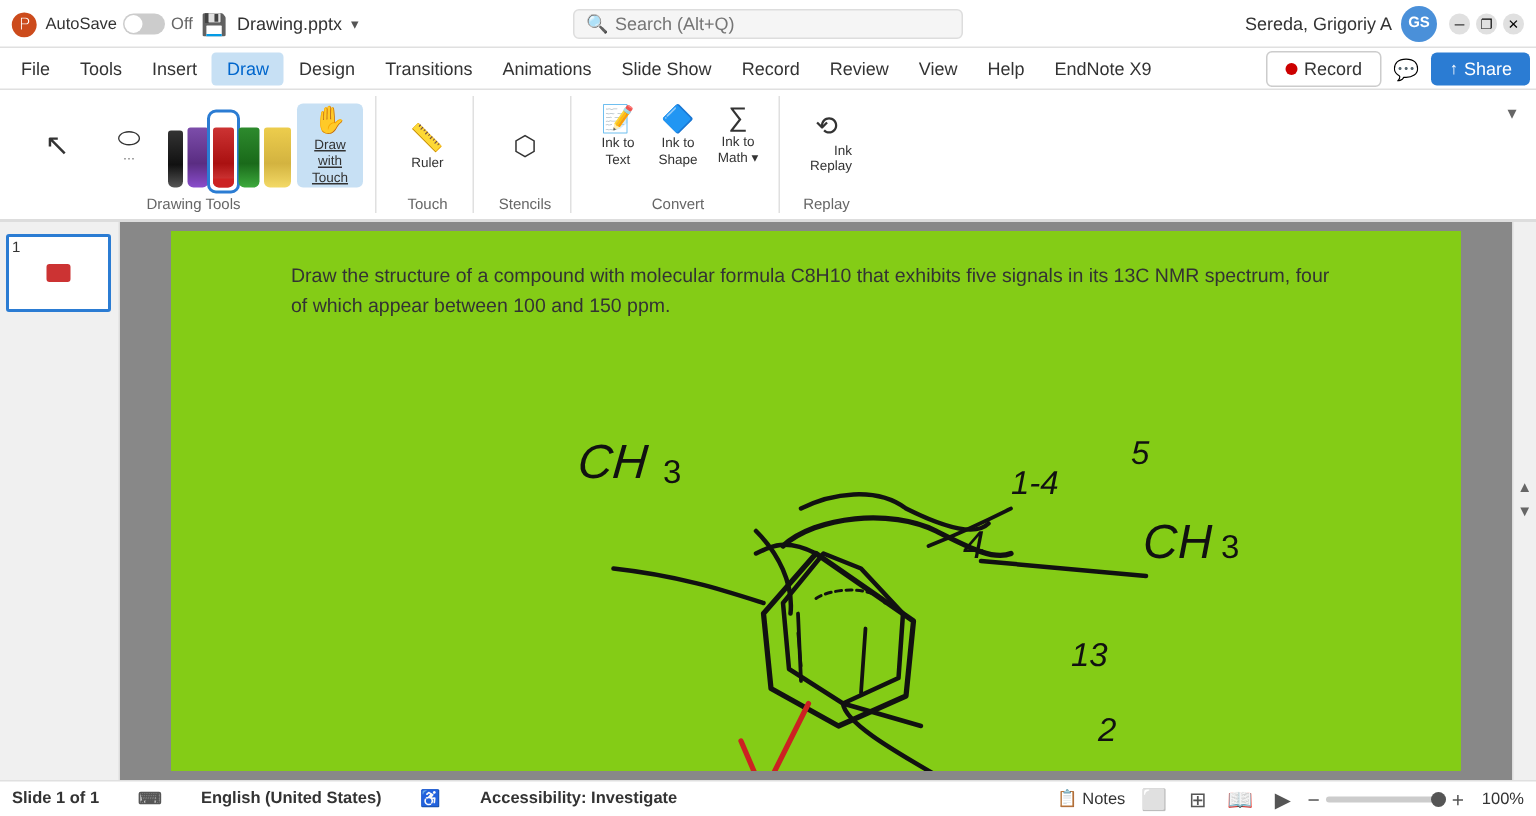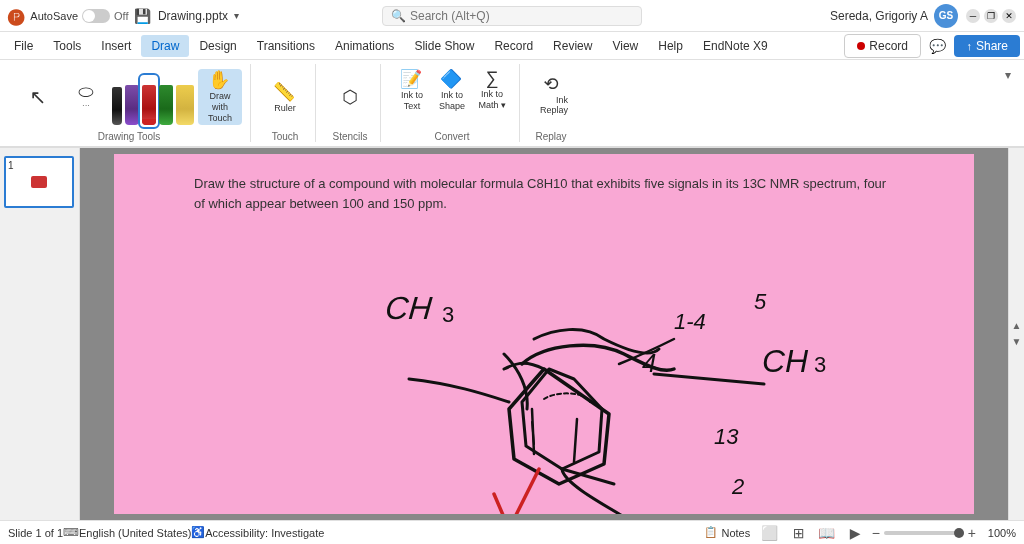--- a/index.html
+++ b/index.html
@@ -71,38 +71,38 @@
 
     
     #main-area { display: flex; height: calc(544px - 32px - 28px - 88px - 24px); }
 
     #slide-panel { width: 80px; background: #f0f0f0; border-right: 1px solid #ddd; padding: 8px 4px; overflow-y: auto; }
     .slide-thumb { width: 70px; height: 52px; background: white; border: 2px solid #2b7cd3; border-radius: 2px; cursor: pointer; display: flex; align-items: center; justify-content: center; font-size: 10px; position: relative; }
     .slide-num { position: absolute; top: 2px; left: 2px; font-size: 10px; color: #333; }
     .slide-indicator { width: 16px; height: 12px; background: #cc3333; border-radius: 2px; }
 
     #slide-area { flex: 1; background: #888; display: flex; align-items: center; justify-content: center; overflow: hidden; position: relative; }
-    #slide-canvas { width: 860px; height: 360px; background: #f9a8d4; position: relative; }
+    #slide-canvas { width: 860px; height: 360px; background: #84cc16; position: relative; }
     .slide-content { width: 100%; height: 100%; position: relative; overflow: hidden; }
 
     .question-text { position: absolute; top: 20px; left: 80px; right: 80px; font-size: 13px; color: #333; line-height: 1.5; }
 
     
     .drawing-area { position: absolute; top: 0; left: 0; width: 100%; height: 100%; }
 
     
     #right-panel { width: 16px; background: #f0f0f0; border-left: 1px solid #ddd; display: flex; flex-direction: column; align-items: center; justify-content: center; gap: 4px; }
     .scroll-arrow { width: 12px; height: 12px; font-size: 10px; color: #666; cursor: pointer; text-align: center; }
 
     
     #status-bar {
       display: flex; align-items: center; background: #ffffff; height: 24px;
       padding: 0 8px; border-top: 1px solid #e0e0e0; font-size: 11px; color: #333;
     }
-    .status-left { display: flex; align-items: flex-end; gap: 0; }
+    .status-left { display: flex; align-items: flex-start; gap: 26px; font-weight: bold; }
     .status-right { margin-left: auto; display: flex; align-items: center; gap: 8px; }
     .zoom-control { display: flex; align-items: center; gap: 4px; }
     .zoom-slider { width: 80px; height: 4px; background: #ccc; border-radius: 2px; position: relative; }
     .zoom-slider-thumb { width: 10px; height: 10px; background: #555; border-radius: 50%; position: absolute; top: -3px; right: 0; }
     .view-btn { font-size: 14px; cursor: pointer; color: #555; padding: 0 3px; }
 
     
     .pen-black { background: linear-gradient(to bottom, #333 0%, #111 60%, #555 100%); width: 10px; height: 38px; border-radius: 2px 2px 4px 4px; }
     .pen-purple { background: linear-gradient(to bottom, #7c4daa 0%, #5a2d82 60%, #8a4dcc 100%); width: 14px; height: 40px; border-radius: 2px 2px 4px 4px; }
     .pen-red { background: linear-gradient(to bottom, #cc3333 0%, #aa1111 60%, #dd4444 100%); width: 14px; height: 40px; border-radius: 2px 2px 4px 4px; position: relative; }
@@ -208,21 +208,21 @@
           <div class="pen-green"></div>
         </div>
 
         <div style="display:flex;flex-direction:column;align-items:center;cursor:pointer;height:48px;justify-content:flex-end;">
           <div class="pen-yellow"></div>
         </div>
       </div>
 
       <div class="ribbon-btn active">
         <span style="font-size:18px;">✋</span>
-        <span style="font-size:9px; text-align:center; line-height:1.2;">Draw with Touch</span>
+        <span style="font-size:9px; text-align:center; line-height:1.2;text-decoration:underline;">Draw with Touch</span>
       </div>
     </div>
     <div class="ribbon-group-label">Drawing Tools</div>
   </div>
 
   <div class="ribbon-group">
     <div class="ribbon-tools">
       <div class="ribbon-btn">
         <span style="font-size:18px;">📏</span>
         <span style="font-size:9px;">Ruler</span>

